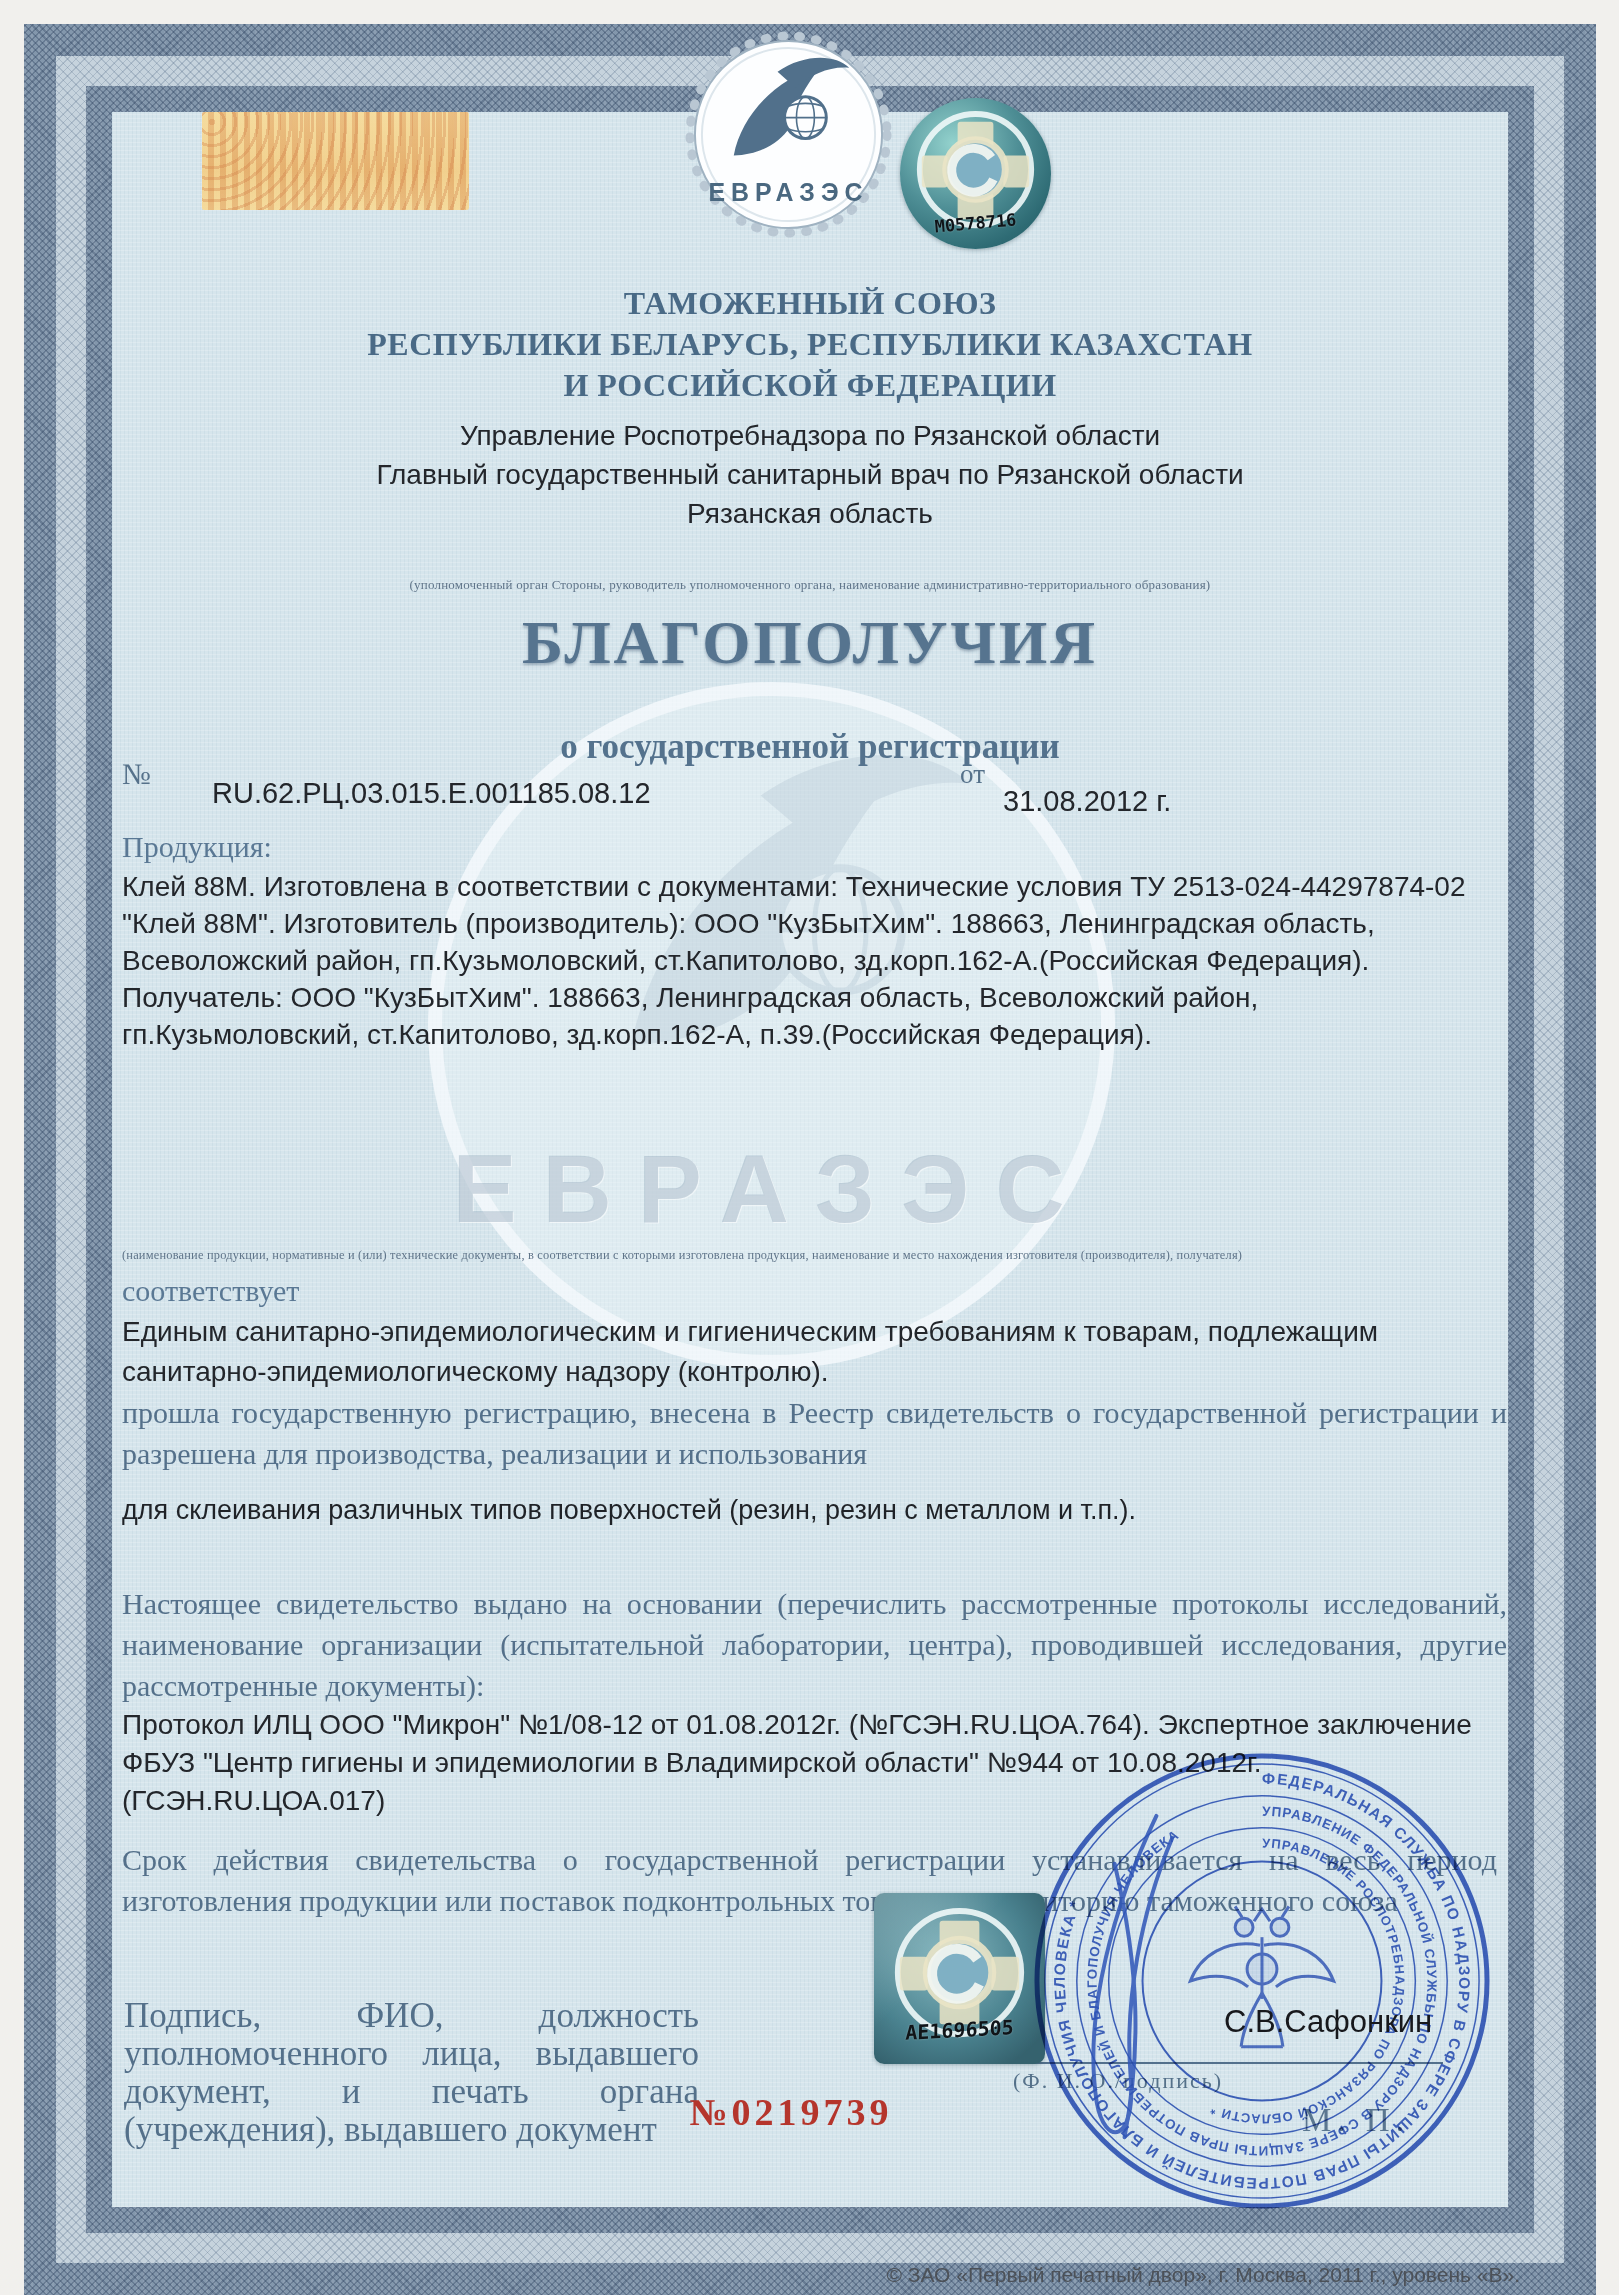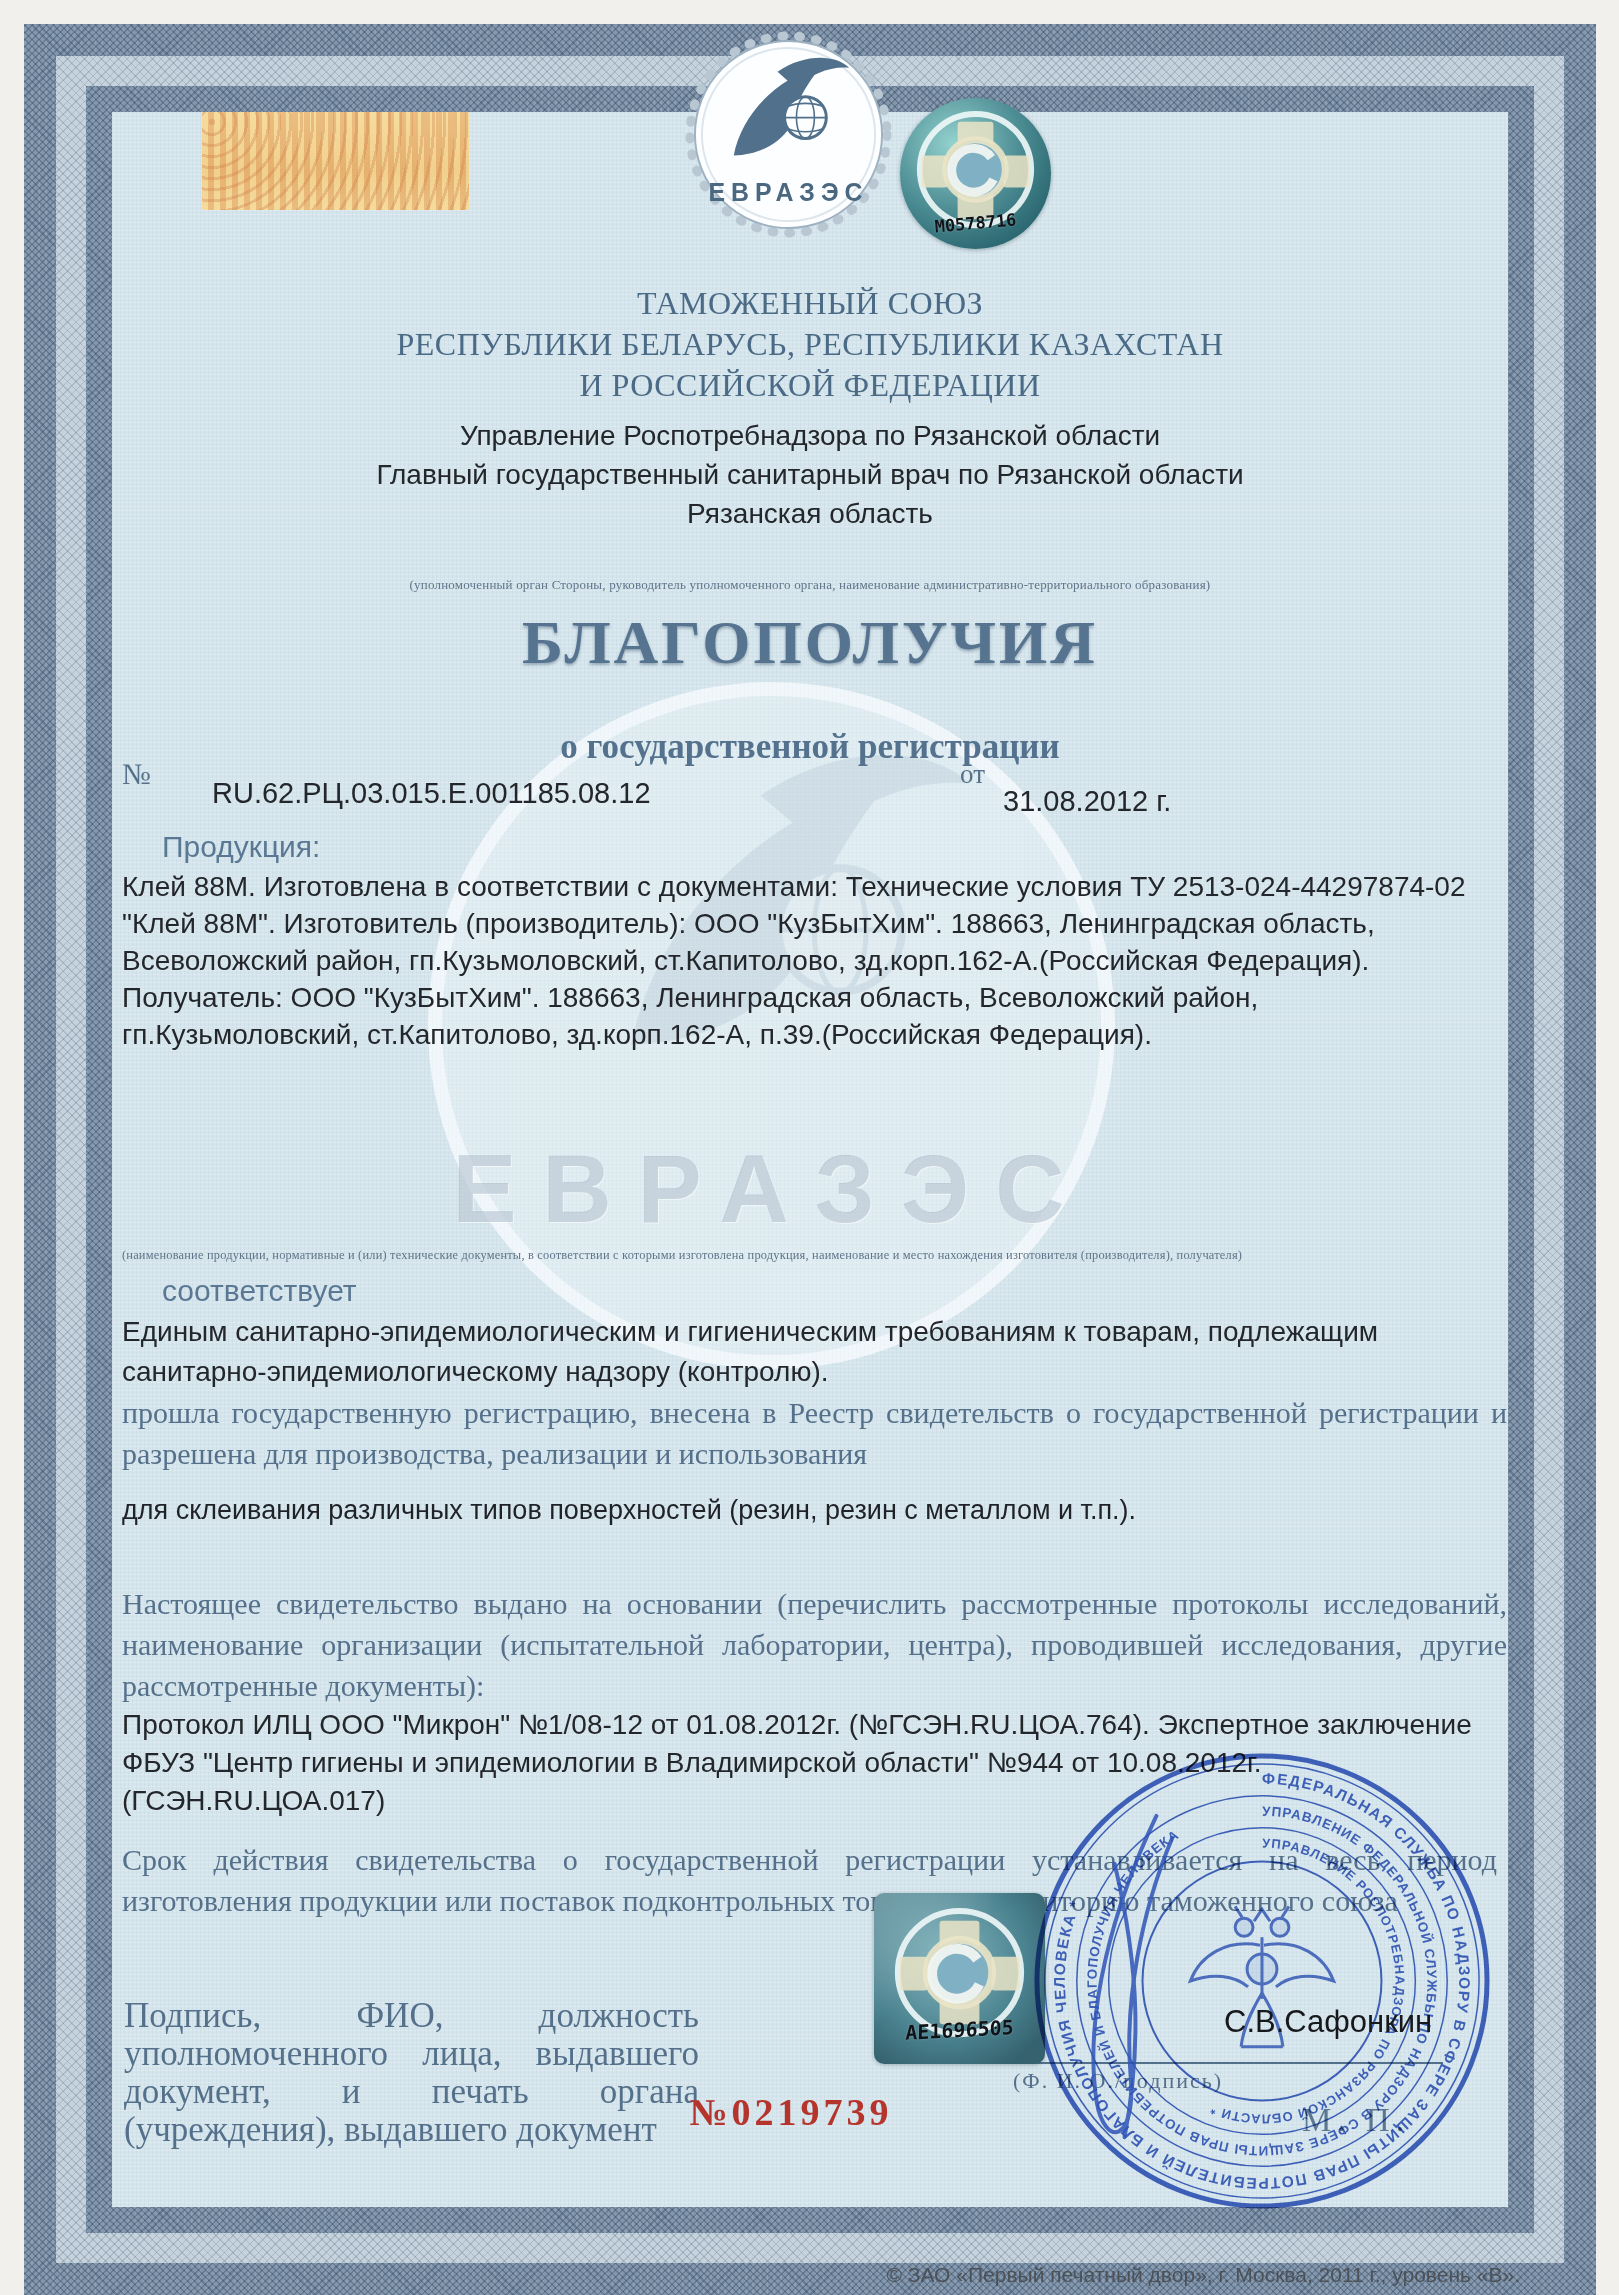--- a/index.html
+++ b/index.html
@@ -78,21 +78,21 @@
   .watermark-label {
     position:absolute; left:0; right:0; top:438px; text-align:center;
     font-family:"Liberation Sans", sans-serif; font-weight:bold;
     font-size:96px; letter-spacing:26px; color:rgba(140,162,182,.40);
     text-shadow:1px 1px 0 rgba(255,255,255,.5);
   }
 
   
   .union {
     left:0; right:0; top:171px; text-align:center; z-index:2;
-    font-family:"Liberation Serif", serif; font-weight:normal;
+    font-family:"Liberation Serif", serif; font-weight:bold;
     font-size:32px; line-height:41px; color:#4a6a86; letter-spacing:0.5px;
   }
   .authority {
     left:0; right:0; top:304px; text-align:center; z-index:2;
     font-family:"Liberation Sans", sans-serif;
     font-size:28px; line-height:39px; color:#23262b;
   }
   .caption {
     font-family:"Liberation Serif", serif; color:#5f7489; z-index:2;
     font-size:13px; letter-spacing:0.2px; text-align:center; left:0; right:0;
@@ -108,21 +108,21 @@
   .doc-subtitle {
     left:0; right:0; top:615px; text-align:center; z-index:2;
     font-family:"Liberation Serif", serif; font-weight:bold;
     font-size:35px; color:#54728d;
   }
   .num-label { left:10px; top:645px; font-family:"Liberation Serif", serif; font-size:30px; color:#55718a; z-index:2; border-bottom:0; }
   .num-value { left:100px; top:665px; font-size:29px; color:#23262b; z-index:2; }
   .date-label { left:848px; top:647px; font-family:"Liberation Serif", serif; font-size:27px; color:#55718a; z-index:2; }
   .date-value { left:891px; top:673px; font-size:29px; color:#23262b; z-index:2; }
 
-  .blue-serif-label { font-family:Liberation Sans, sans-serif; color:#5a7894; z-index:2;margin-left:40px; }
+  .blue-serif-label { font-family:Liberation Serif, serif; color:#5a7894; z-index:2; }
   .product-label { left:10px; top:718px; font-size:30px; }
   .product-desc {
     left:10px; top:756px; width:1381px; z-index:2;
     font-size:28px; line-height:37px; color:#23262b;
   }
   .corresponds { left:10px; top:1162px; font-size:30px; }
   .requirements { left:10px; top:1200px; width:1383px; font-size:28px; line-height:40px; color:#23262b; z-index:2; }
   .serif-par {
     font-family:"Liberation Serif", serif; color:#54708a; z-index:2;
     font-size:30px; line-height:41px;

